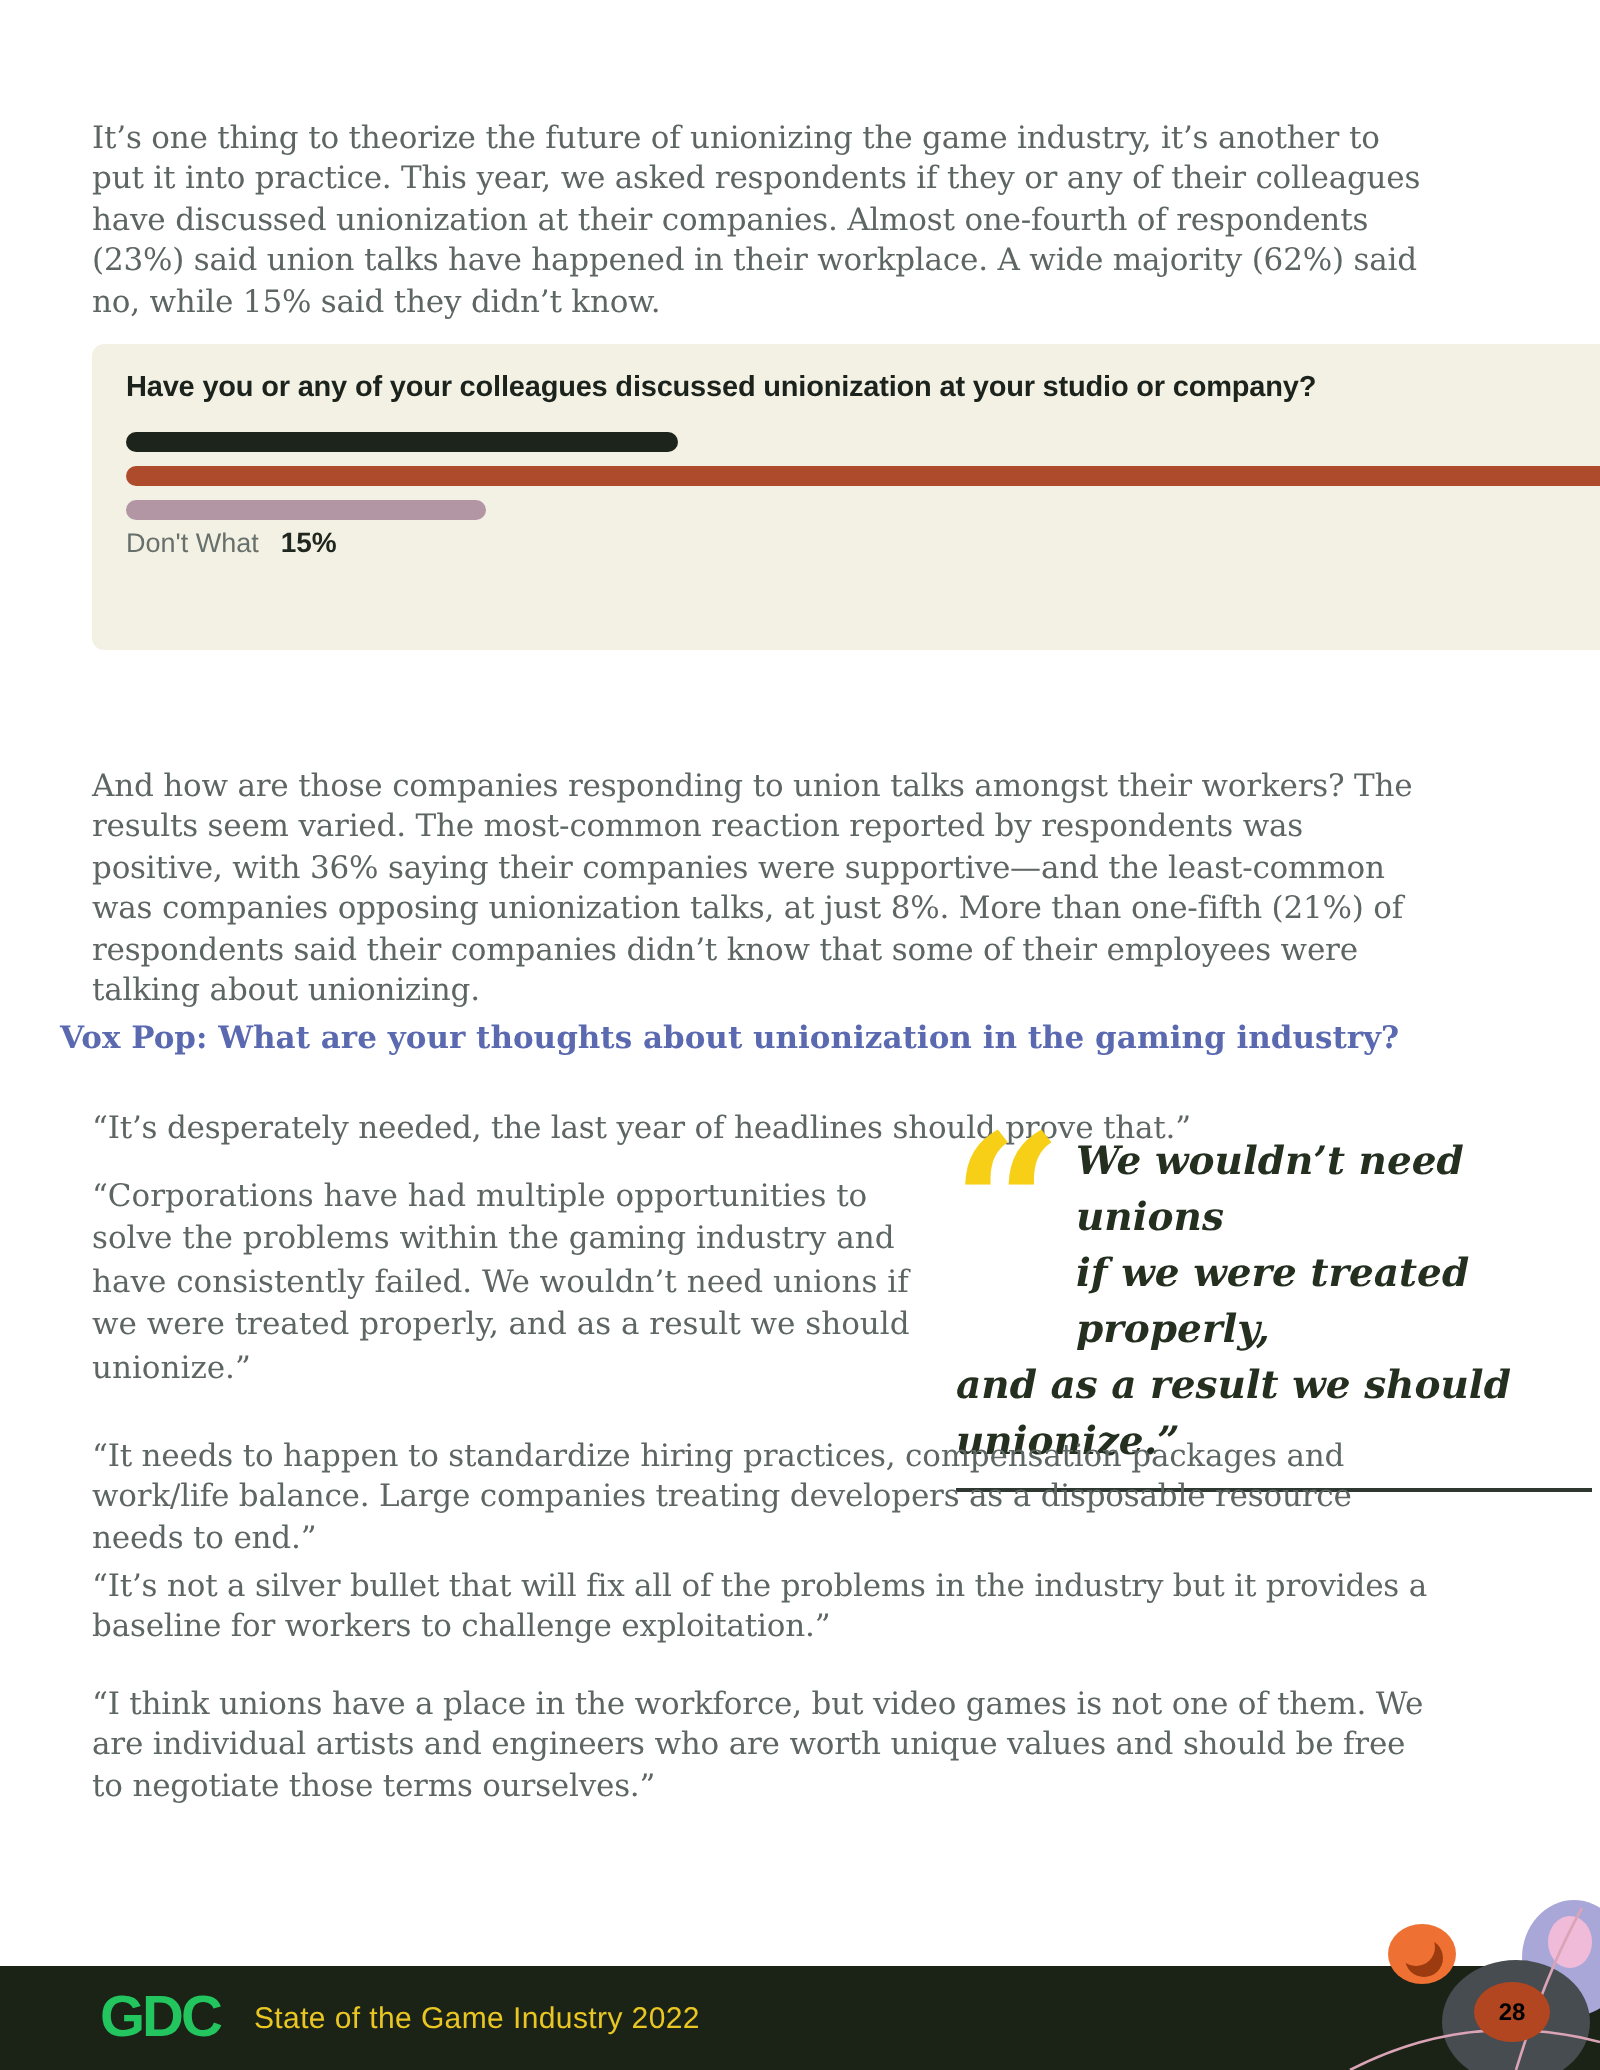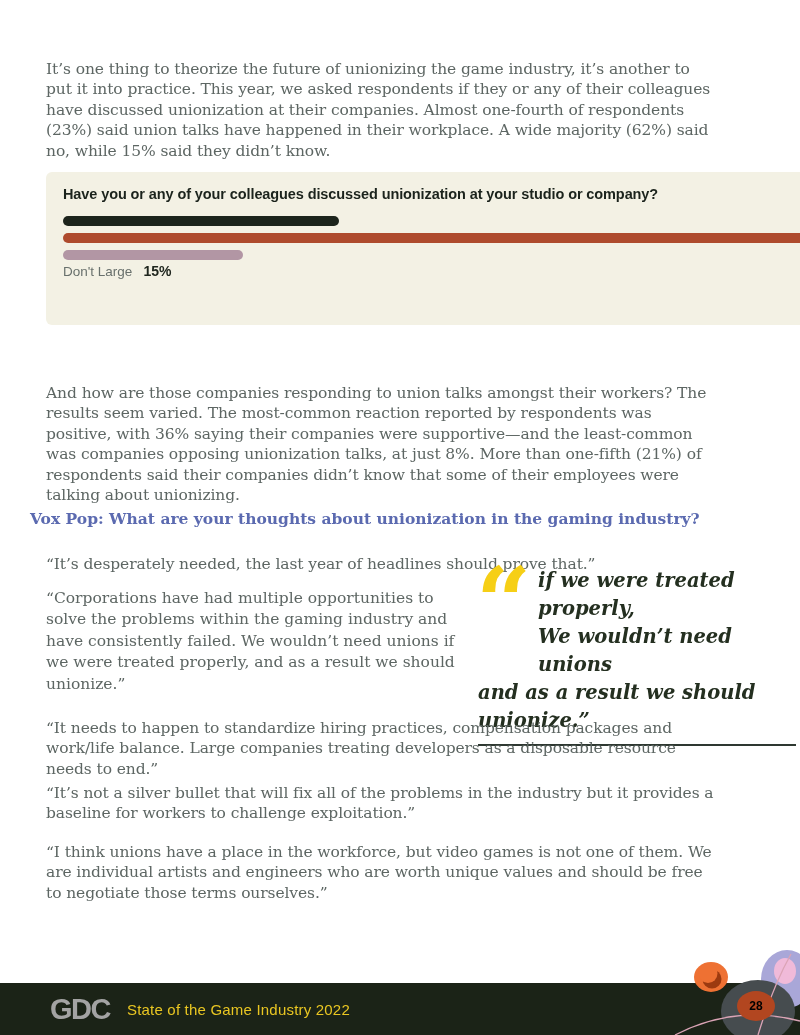--- a/index.html
+++ b/index.html
@@ -34,21 +34,21 @@
         font-weight:bold;font-style:italic;font-size:19.5px;line-height:28px;}
   .pq-mark{position:absolute;left:-2px;top:-12px;font-size:96px;line-height:1;
         color:#f6cf16;font-style:normal;letter-spacing:-6px;font-family:"DejaVu Serif",serif;}
   .pq-indent{margin-left:60px;}
   #pq-rule{margin-top:9px;border-top:2px solid #2e3831;width:318px;}
 
   
   #footer{position:absolute;left:0;top:983px;width:800px;height:52px;background:#1b2317;
         display:flex;align-items:center;z-index:1;}
   #gdc-logo{margin-left:50px;font-family:"Liberation Sans",sans-serif;font-weight:800;
-        font-size:29px;color:#a3a3a3;letter-spacing:-1.5px;}
+        font-size:29px;color:#22c55e;letter-spacing:-1.5px;}
   #footer-title{margin-left:17px;font-family:"Liberation Sans",sans-serif;font-size:15px;
         color:#e9c622;letter-spacing:0.2px;}
   #decor{position:absolute;left:665px;top:948px;width:135px;height:87px;z-index:2;}
   #page-num{position:absolute;left:741px;top:999px;width:30px;text-align:center;z-index:3;
         font-family:"Liberation Sans",sans-serif;font-weight:bold;font-size:12px;color:#000000;}
 </style>
 </head>
 <body>
 
 <div>
@@ -59,36 +59,36 @@
     <h2 class="chart-title">Have you or any of your colleagues discussed unionization at your studio or company?</h2>
     <div class="bar-row">
       <div class="bar" style="width: 37.0968%; background: rgb(28, 36, 27);"></div>
     </div>
     <div class="bar-row">
       <div class="bar" style="width: 100%; background: rgb(174, 75, 45);"></div>
     </div>
     <div class="bar-row">
       <div class="bar" style="width: 24.1935%; background: rgb(178, 150, 164);"></div>
       <div class="bar-caption">
-        <span class="bar-label">Don't Large</span><span class="bar-value">15%</span>
+        <span class="bar-label">Don't What</span><span class="bar-value">15%</span>
       </div>
     </div>
   </section>
 
   <p id="analysis" class="para">And how are those companies responding to union talks amongst their workers? The results seem varied. The most-common reaction reported by respondents was positive, with 36% saying their companies were supportive—and the least-common was companies opposing unionization talks, at just 8%. More than one-fifth (21%) of respondents said their companies didn’t know that some of their employees were talking about unionizing.</p>
 
   <h3 id="voxpop-heading">Vox Pop: What are your thoughts about unionization in the gaming industry?</h3>
 
   <p id="quote1" class="para">“It’s desperately needed, the last year of headlines should prove that.”</p>
   <p id="quote2">“Corporations have had multiple opportunities to solve the problems within the gaming industry and have consistently failed. We wouldn’t need unions if we were treated properly, and as a result we should unionize.”</p>
 
   <aside id="pullquote">
     <span class="pq-mark">“</span>
+    <div class="pq-indent">We wouldn’t need unions</div>
     <div class="pq-indent">if we were treated properly,</div>
-    <div class="pq-indent">We wouldn’t need unions</div>
     <div>and as a result we should unionize.”</div>
     <div id="pq-rule"></div>
   </aside>
 
   <p id="quote3" class="para">“It needs to happen to standardize hiring practices, compensation packages and work/life balance. Large companies treating developers as a disposable resource needs to end.”</p>
   <p id="quote4" class="para">“It’s not a silver bullet that will fix all of the problems in the industry but it provides a baseline for workers to challenge exploitation.”</p>
   <p id="quote5" class="para">“I think unions have a place in the workforce, but video games is not one of them. We are individual artists and engineers who are worth unique values and should be free to negotiate those terms ourselves.”</p>
 
   <footer id="footer">
     <span id="gdc-logo">GDC</span>

